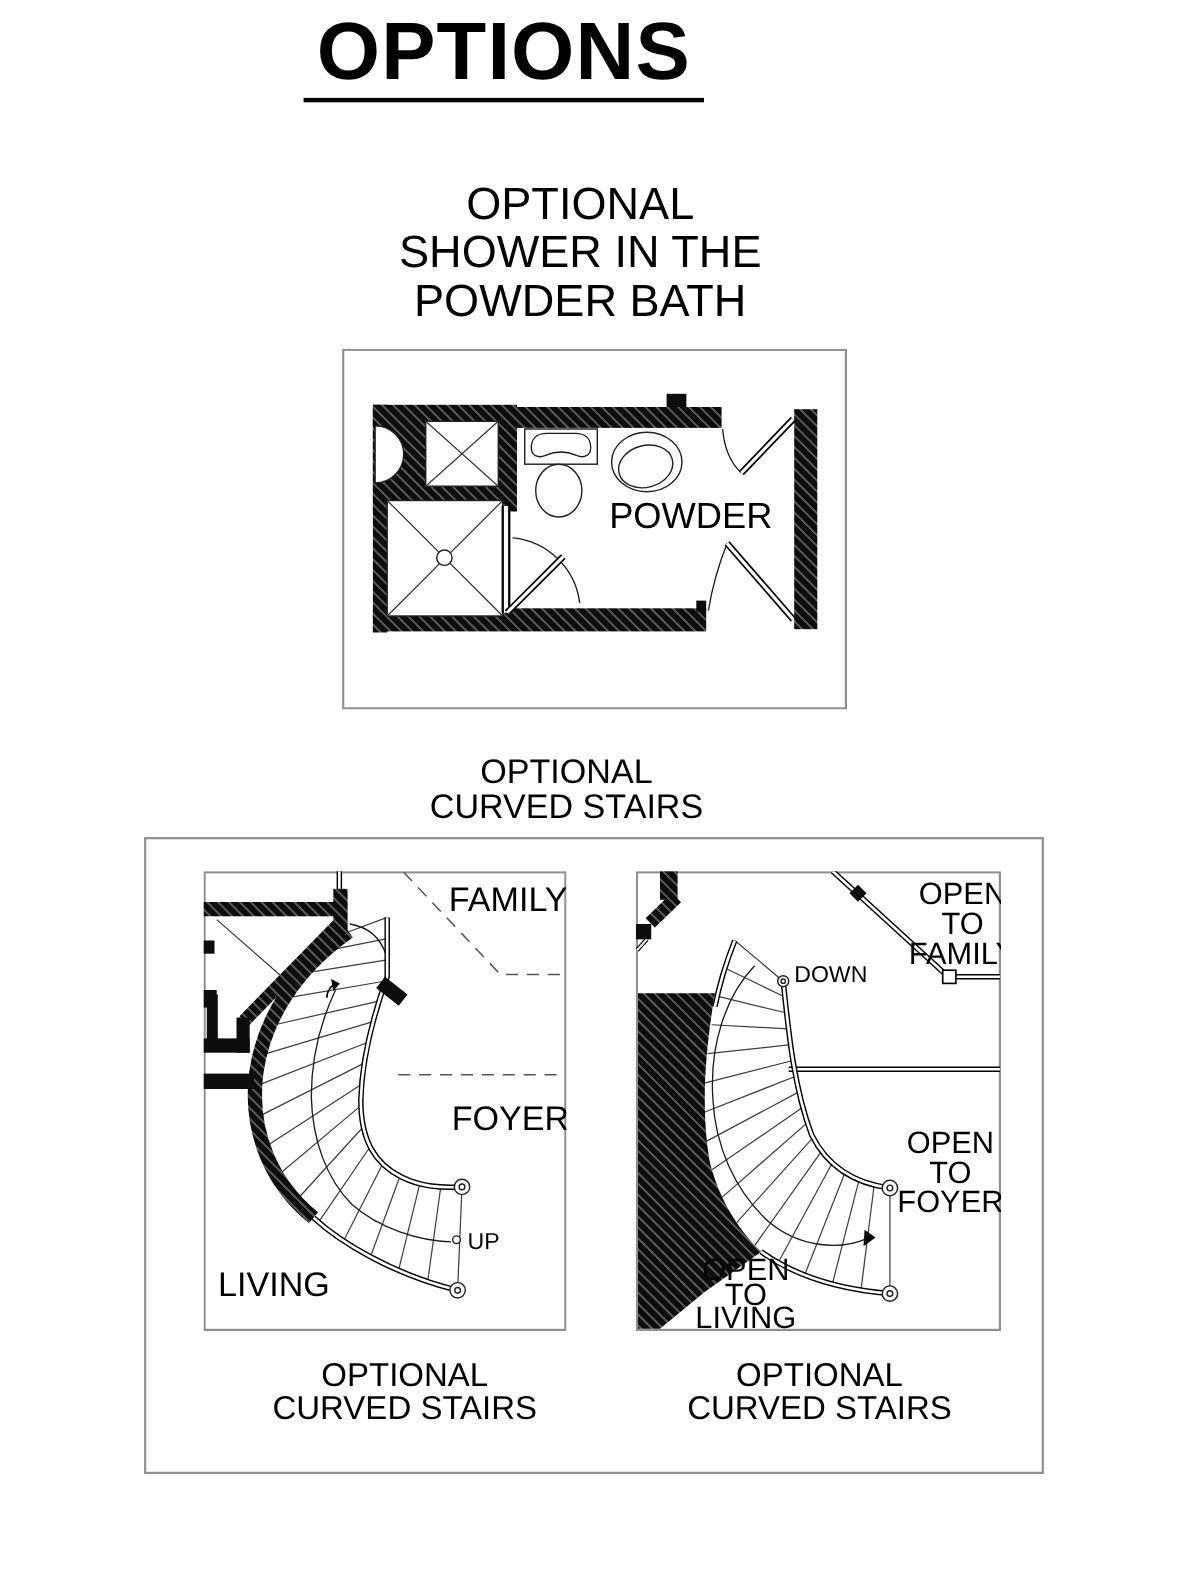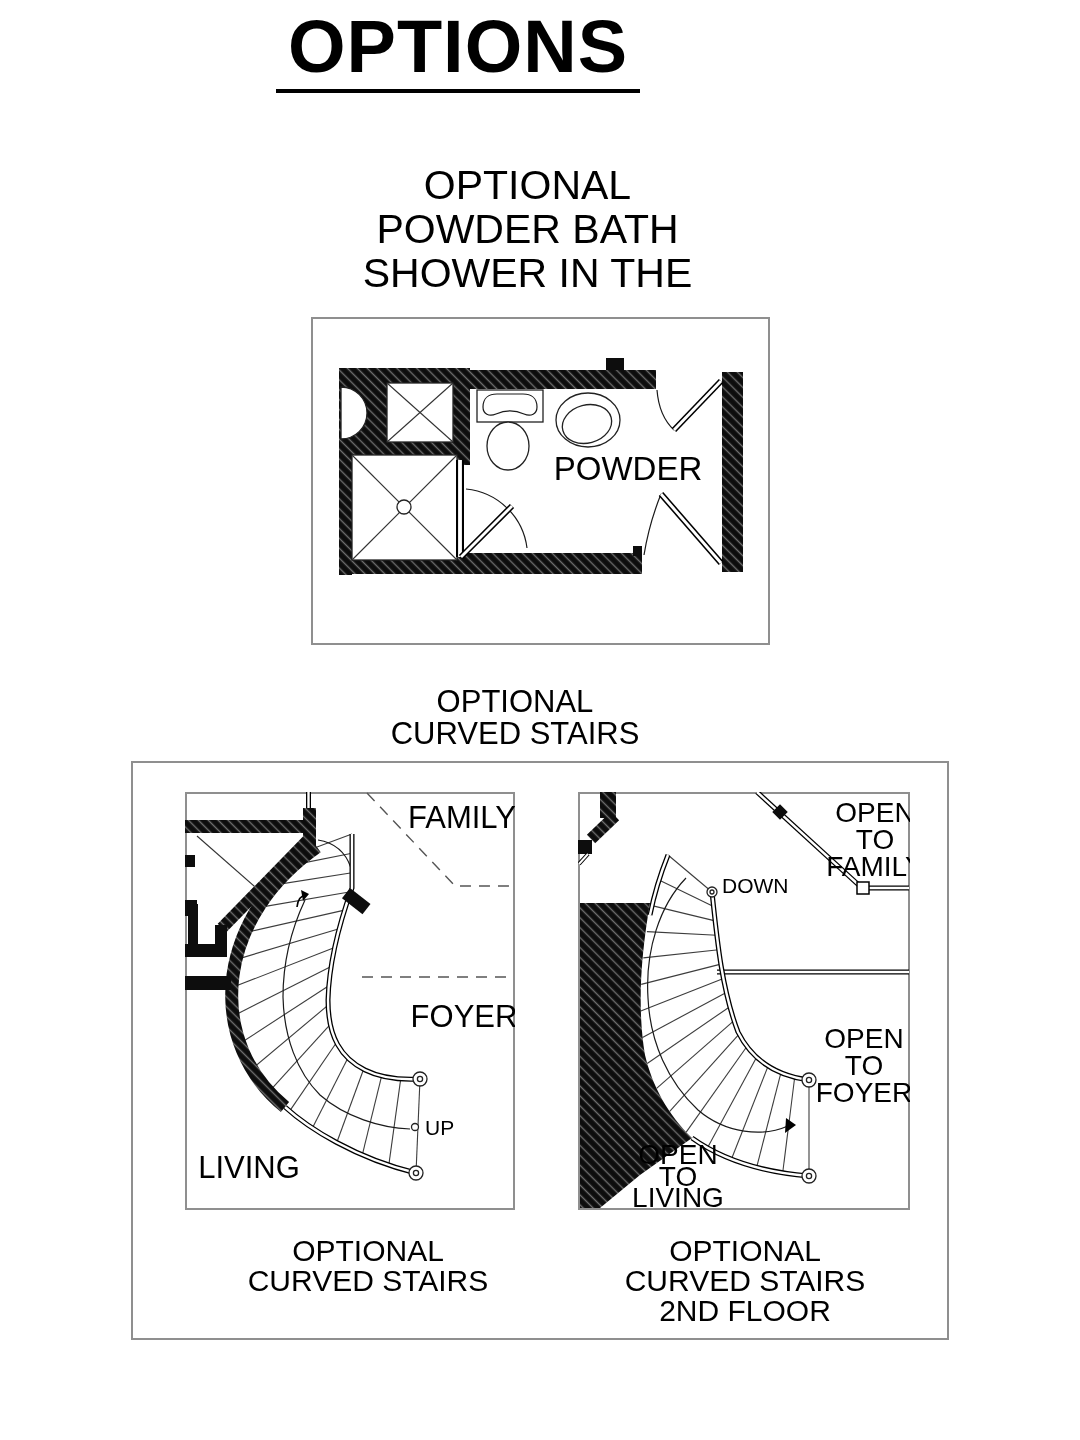--- a/index.html
+++ b/index.html
@@ -38,22 +38,22 @@
 </style>
 </head>
 <body>
 
 <div class="abs title-wrap">
   <div class="title">OPTIONS</div>
 </div>
 
 <div class="abs subtitle">
   <div>OPTIONAL</div>
+  <div>SHOWER IN THE</div>
   <div>POWDER BATH</div>
-  <div>SHOWER IN THE</div>
 </div>
 
 <svg id="powder-svg" width="459" height="328" viewBox="0 0 459 328">
   <defs>
     <pattern id="ph" patternUnits="userSpaceOnUse" width="7" height="7" patternTransform="rotate(45)">
       <rect width="7" height="7" fill="#0d0d0d"></rect>
       <line x1="0" y1="3.5" x2="7" y2="3.5" stroke="#fff" stroke-width="1.4" stroke-opacity="0.4"></line>
     </pattern>
   </defs>
   <rect class="panelframe" x="1" y="1" width="457" height="326"></rect>
@@ -283,14 +283,13 @@
   </g>
 </svg>
 
 <div class="abs caption left">
   <div>OPTIONAL</div>
   <div>CURVED STAIRS</div>
 </div>
 <div class="abs caption right">
   <div>OPTIONAL</div>
   <div>CURVED STAIRS</div>
-  <div>2ND FLOOR</div>
 </div>
 
 </body></html>

